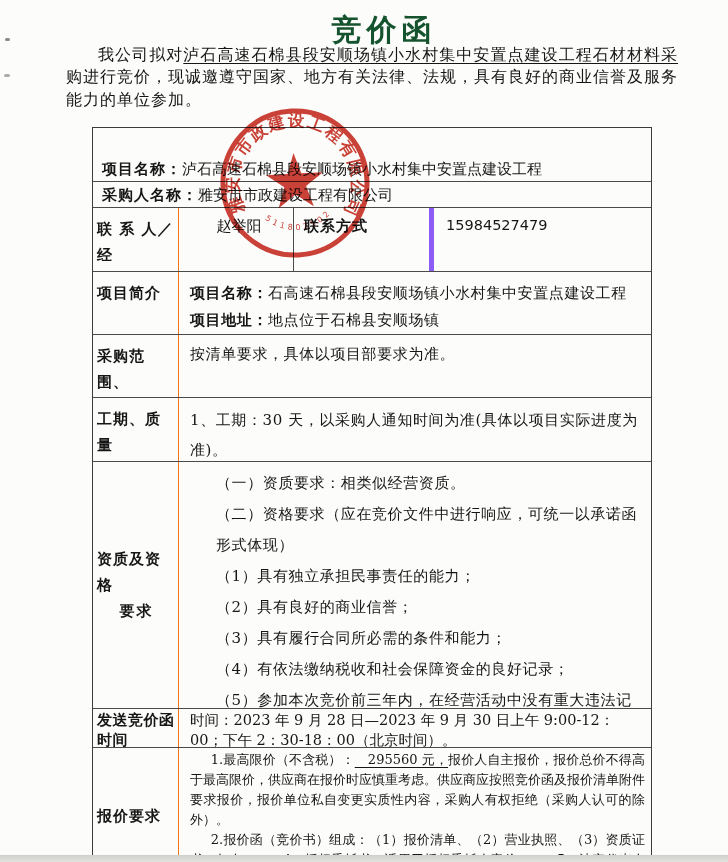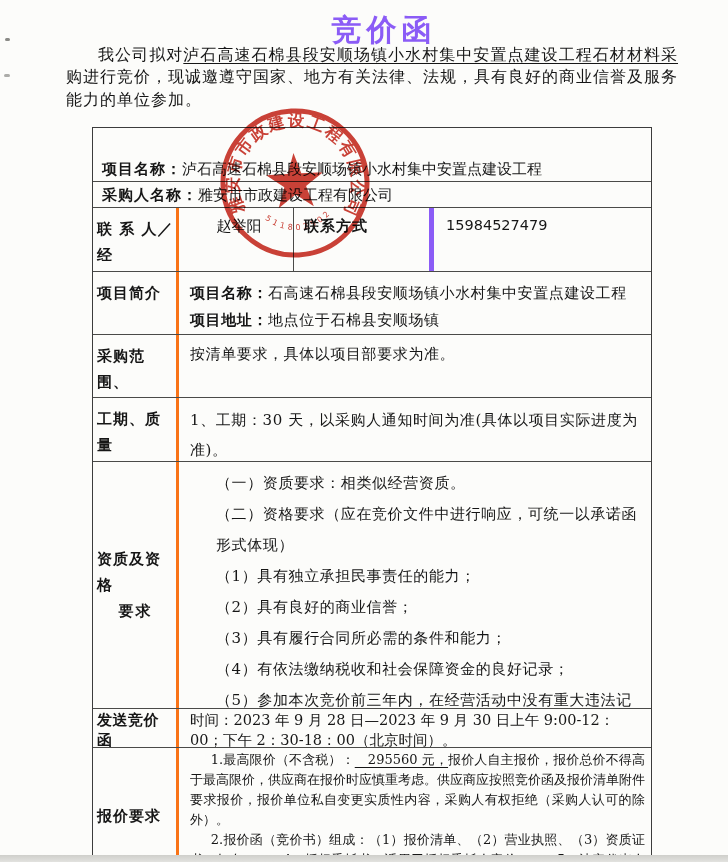--- a/index.html
+++ b/index.html
@@ -21,42 +21,42 @@
     background:linear-gradient(#cfcfcb,#e2e2df);
   }
   .speck{position:absolute;background:#8a8a86;border-radius:2px;}
   .speck1{left:5px;top:38px;width:5px;height:3px;}
   .speck2{left:4px;top:74px;width:6px;height:3px;opacity:.7;}
 
   .doc-title{
     position:absolute;left:40px;top:10px;width:688px;
     text-align:center;
     font-size:30px;font-weight:bold;letter-spacing:5px;
-    color:#8b5cf6;
+    color:#14532d;
   }
   .intro{
     position:absolute;left:66px;top:44px;width:612px;
     font-size:16px;line-height:22.4px;letter-spacing:1px;
     text-indent:2em;text-align:justify;
   }
   .u{ text-decoration:underline; text-underline-offset:3px; }
 
   
   .tbl{
     position:absolute;left:92px;top:127px;width:560px;
     border:1.3px solid #3c3c3c;
     box-sizing:border-box;
     font-size:15px;
   }
   .row{display:flex;box-sizing:border-box;border-top:1px solid #4a4a48;}
   .row:first-child{border-top:none;margin-top:28px;}
   .cell{box-sizing:border-box;overflow:hidden;}
   .lab{
     width:86px;flex:0 0 86px;
-    border-right:3px solid #f97316;
+    border-right:1px solid #f97316;
     font-weight:bold;
     padding:8px 2px 0 4px;
     letter-spacing:1px;
     line-height:26px;
   }
   .val{flex:1 1 auto;padding:0 6px 0 11px;letter-spacing:.6px;}
   .full{flex:1 1 auto;padding:2px 6px 0 9px;line-height:22px;}
   .full b{letter-spacing:1px;}
   .r1{height:25px;} .r2{height:26px;}
   .r3{height:64px;}

